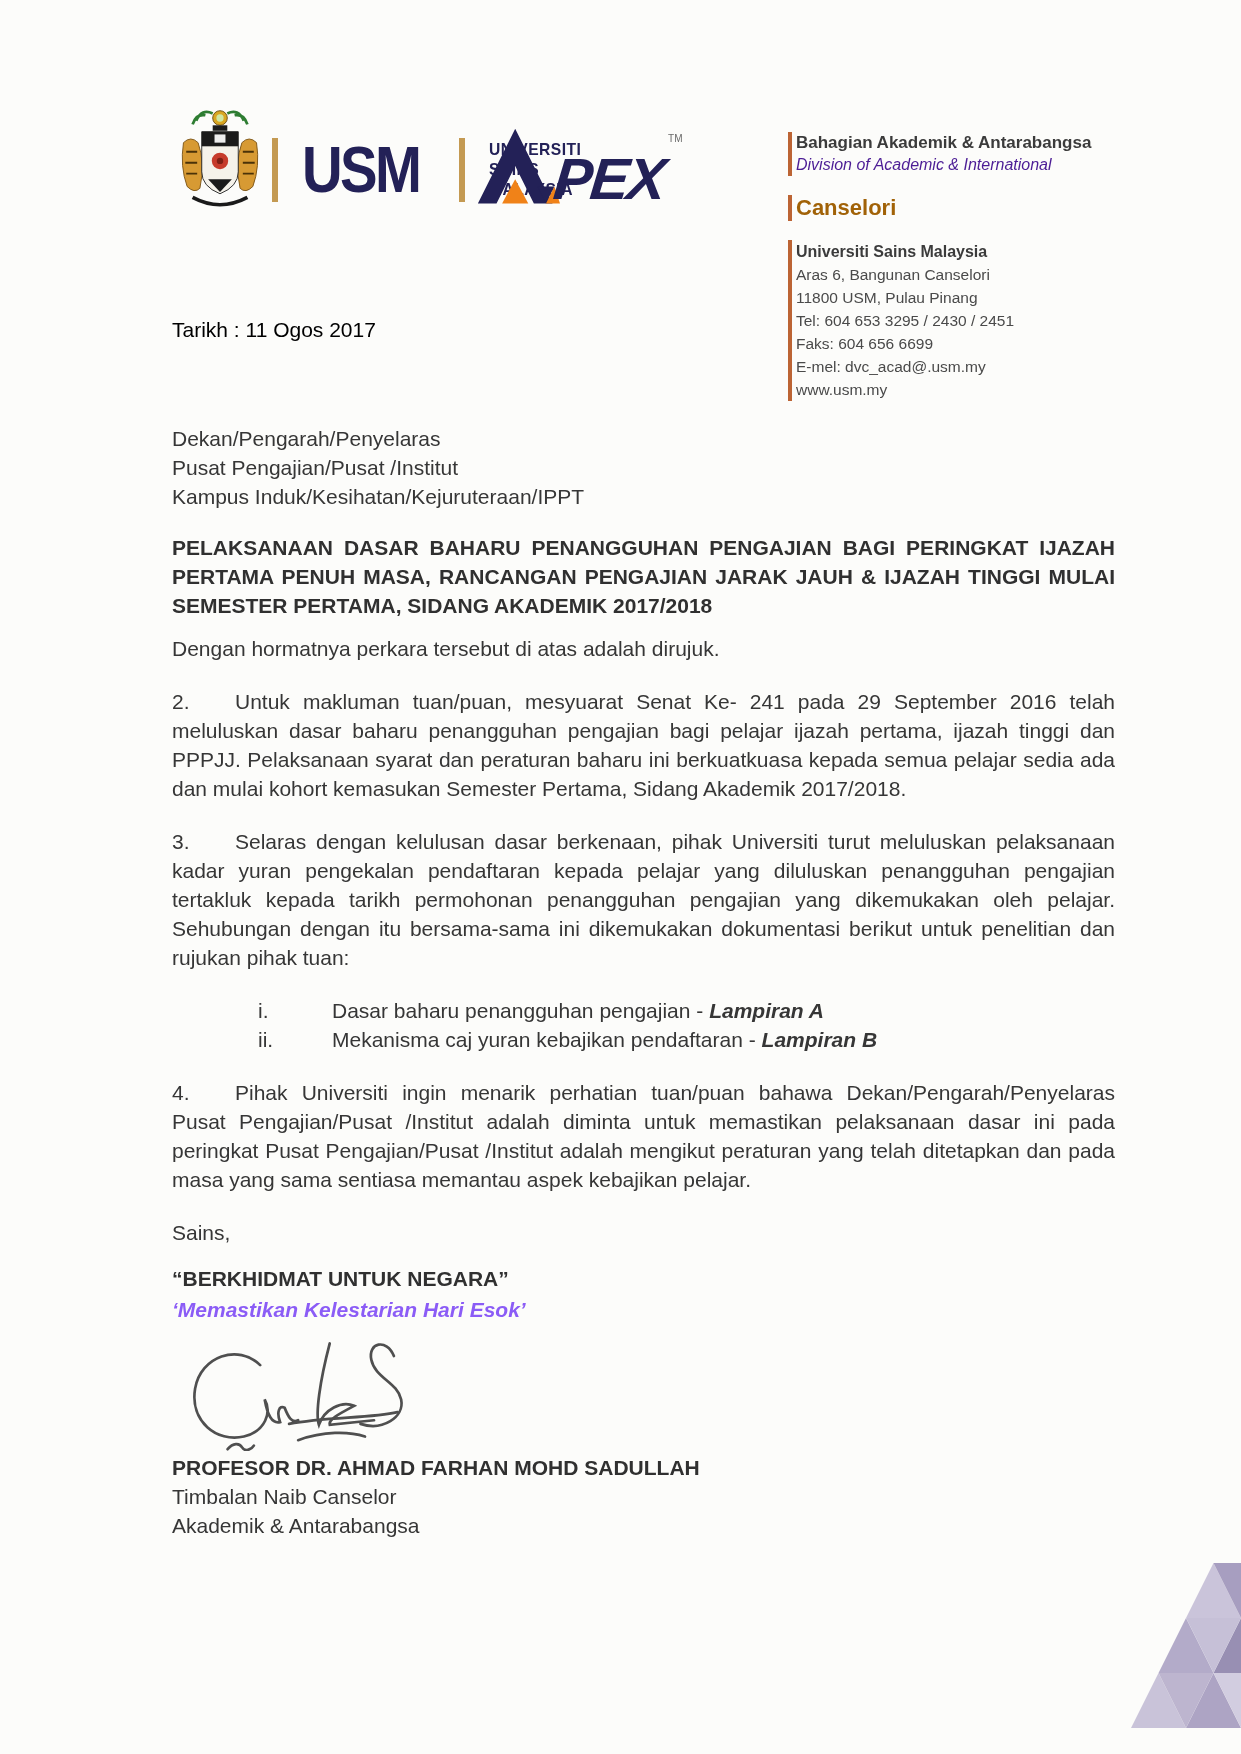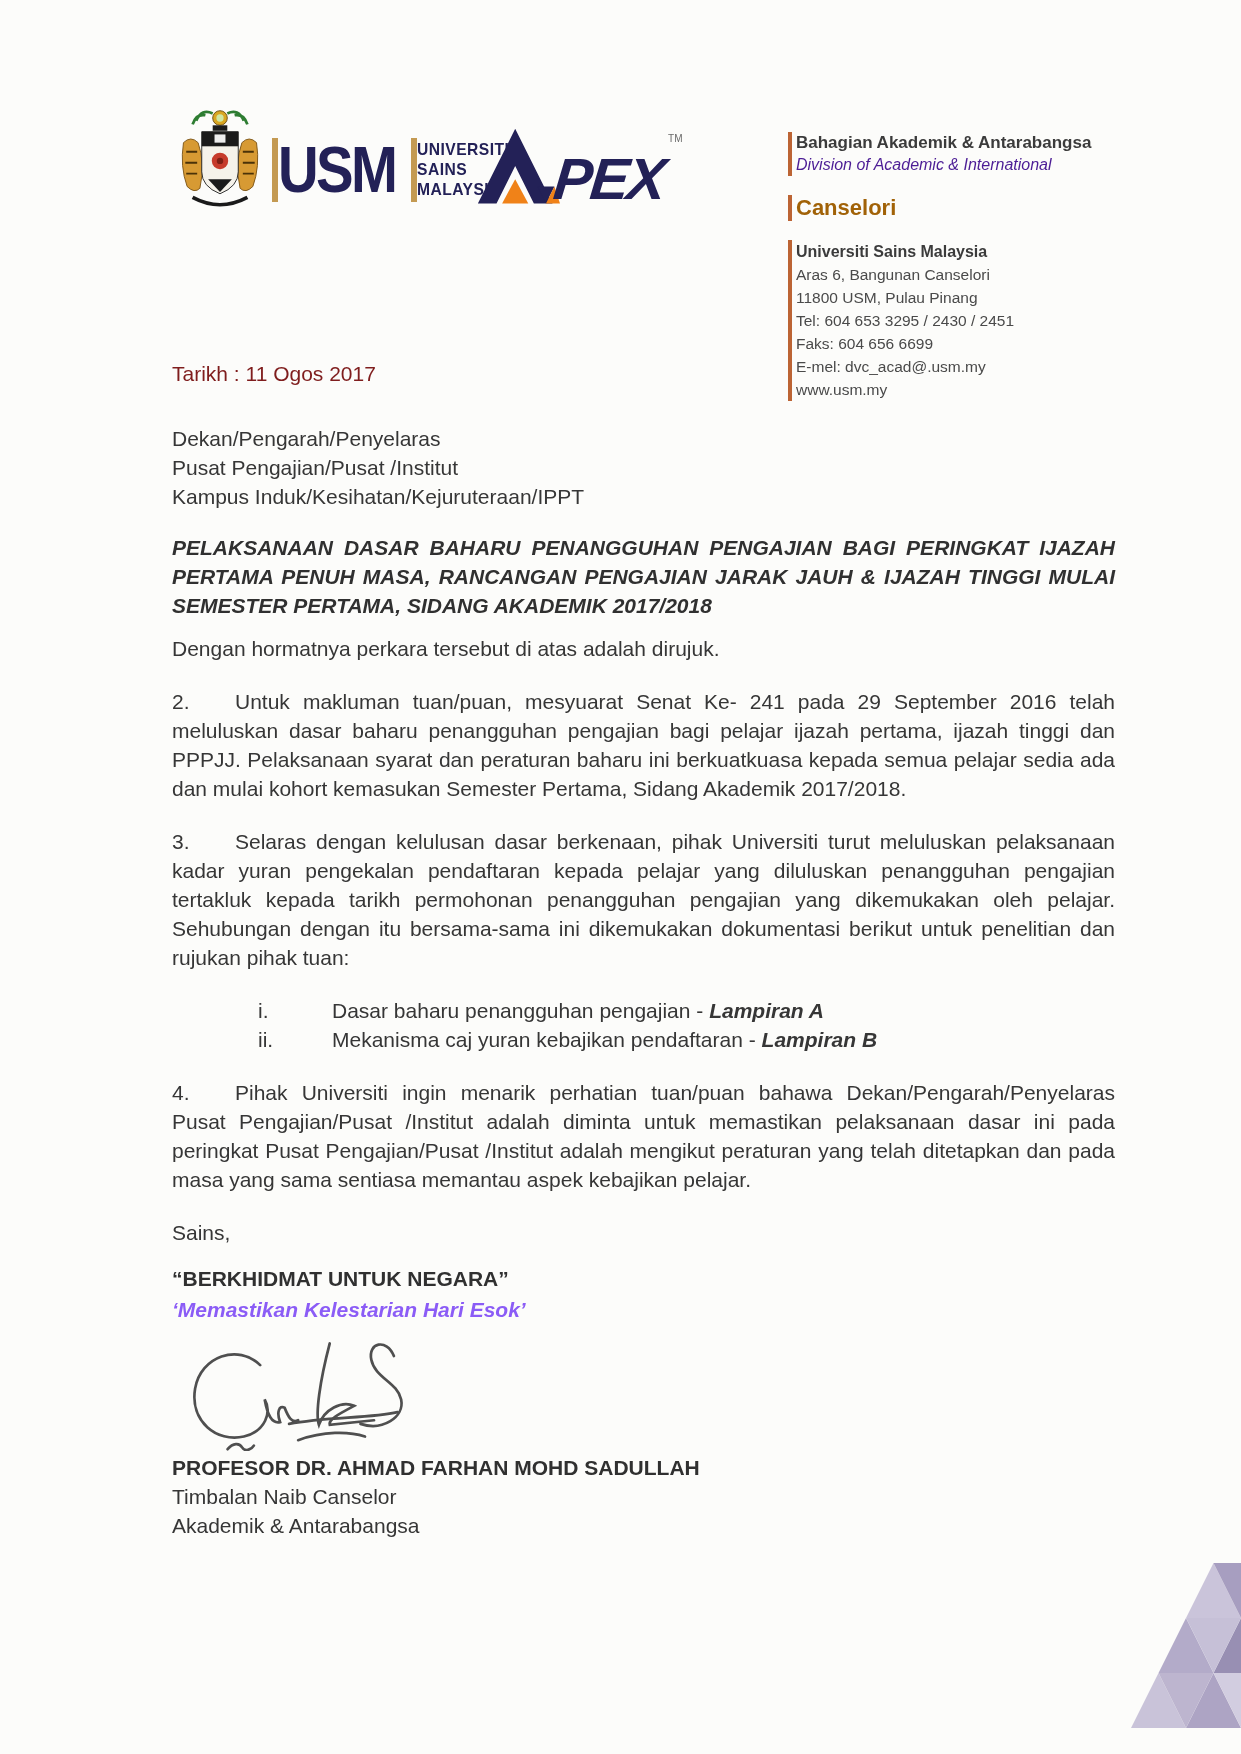--- a/index.html
+++ b/index.html
@@ -3,21 +3,21 @@
 <meta charset="utf-8">
 <style>
   html,body{margin:0;padding:0;background:#e9e9e9;}
   .page{
     position:relative;width:1241px;height:1754px;margin:0 auto;
     background:#fcfcfa;overflow:hidden;
     font-family:"Liberation Sans",sans-serif;color:#363636;
   }
   
   .crest{position:absolute;left:178px;top:106px;width:84px;height:108px;}
-  .usm-block{position:absolute;left:272px;top:138px;display:flex;align-items:center;gap:0;}
+  .usm-block{position:absolute;left:272px;top:138px;display:flex;align-items:center;gap:24px;}
   .gold-bar{width:6px;height:64px;background:#c49a52;}
   .usm-abbr{
     font-weight:900;font-size:64px;line-height:64px;color:#232157;
     letter-spacing:-3px;transform:scaleX(.88);transform-origin:left center;
   }
   .usm-words{display:flex;flex-direction:column;justify-content:center;}
   .usm-words span{
     font-weight:900;font-size:17px;line-height:20px;color:#232157;
     letter-spacing:.5px;transform:scaleX(.92);transform-origin:left center;
   }
@@ -30,24 +30,24 @@
   .apex-tm{font-size:10px;color:#6a6a6a;margin:0 0 66px 4px;font-style:normal;}
   
   .hdr-right{position:absolute;left:788px;top:132px;width:345px;}
   .hdr-sec{border-left:4px solid #bc6434;padding-left:4px;margin-bottom:19px;}
   .hdr-title{font-weight:bold;font-size:17px;color:#3b3b3b;line-height:22px;}
   .hdr-sub{font-style:italic;font-size:16px;color:#4c1d95;line-height:22px;}
   .hdr-office{font-weight:bold;font-size:22px;color:#a16207;line-height:22px;padding:2px 0;}
   .hdr-org{font-weight:bold;font-size:16px;color:#3b3b3b;line-height:23px;}
   .hdr-line{font-size:15.5px;color:#4a4a4a;line-height:23px;}
   
-  .date-line{position:absolute;left:172px;top:318px;font-size:21px;color:#7f1d1d;margin-top:44px;}
+  .date-line{position:absolute;left:172px;top:318px;font-size:21px;color:#000000;}
   .content{position:absolute;left:172px;top:424px;width:943px;font-size:21px;line-height:29px;}
   .recipient{margin-bottom:22px;}
-  .subject{font-weight:bold;text-align:justify;color:#303030;margin:0 0 14px 0;font-style:italic;}
+  .subject{font-weight:bold;text-align:justify;color:#303030;margin:0 0 14px 0;}
   .para{text-align:justify;margin:0 0 24px 0;}
   .pnum{display:inline-block;width:63px;}
   .att-list{margin:0 0 24px 0;}
   .att-row{padding-left:86px;}
   .att-num{display:inline-block;width:74px;}
   .att-title{font-weight:bold;font-style:italic;}
   .sekian{margin:5px 0 16px 0;}
   .motto{font-weight:bold;color:#303030;line-height:31px;}
   .tagline{font-weight:bold;font-style:italic;color:#8b5cf6;line-height:31px;}
   .sig-wrap{margin:4px 0 2px -4px;height:122px;}

